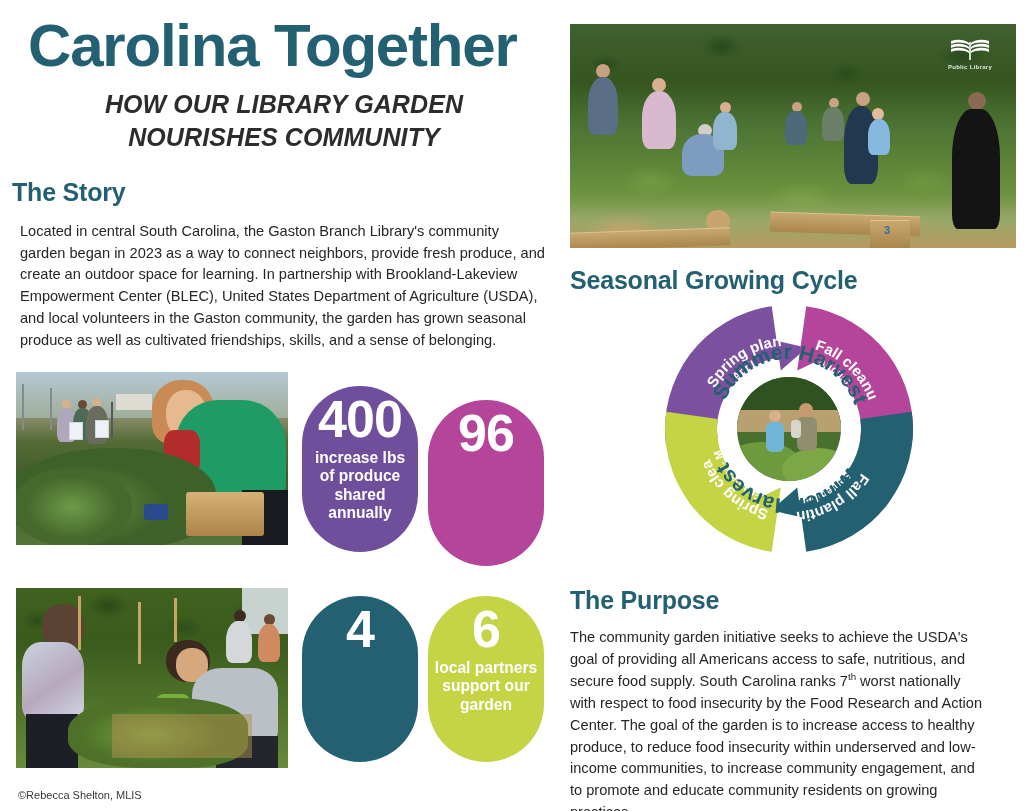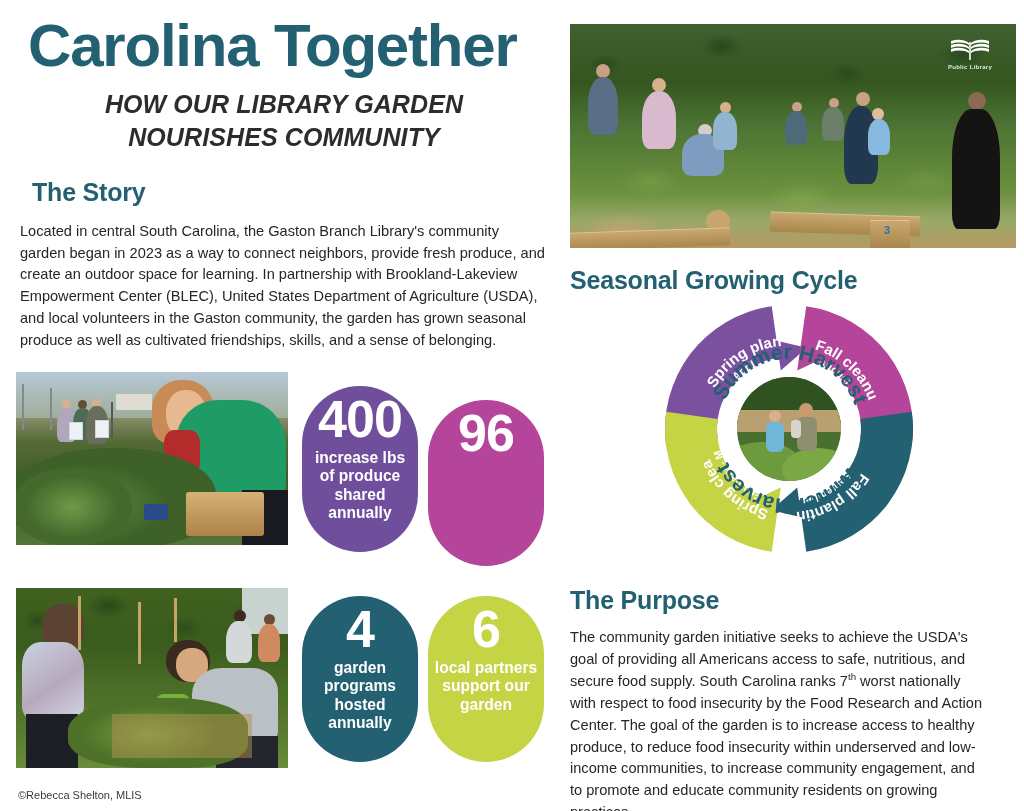--- a/index.html
+++ b/index.html
@@ -21,21 +21,21 @@
     position: absolute; left: 28px; top: 88px; width: 512px;
     text-align: center;
     font-size: 25px; font-weight: bold; font-style: italic;
     color: #2c2c2c; line-height: 1.32; letter-spacing: 0.1px;
   }
 
   
   .h2 {
     font-size: 25px; font-weight: bold; color: #236072; letter-spacing: -0.2px;
   }
-  #story-heading { position:absolute; left: 32px; top: 178px; }
+  #story-heading { position:absolute; left: 12px; top: 178px; }
   #cycle-heading { position:absolute; left: 570px; top: 266px; }
   #purpose-heading{ position:absolute; left: 570px; top: 586px; }
 
   
   .body {
     font-size: 14.6px; color: #262626; line-height: 1.49;
   }
   #story-body   { position:absolute; left: 20px; top: 221px; width: 528px; }
   #purpose-body { position:absolute; left: 570px; top: 627px; width: 420px; }
   sup { font-size: 0.66em; vertical-align: super; }
@@ -245,21 +245,20 @@
 
   <div class="pill" id="pill-1" style="background: rgb(111, 78, 156);">
     <div class="num">400</div>
     <div class="lbl">increase lbs of produce shared annually</div>
   </div>
   <div class="pill" id="pill-2" style="background: rgb(180, 69, 154);">
     <div class="num">96</div>
   </div>
   <div class="pill" id="pill-3" style="background: rgb(35, 96, 114);">
     <div class="num">4</div>
-    <div class="lbl">garden programs hosted annually</div>
   </div>
   <div class="pill" id="pill-4" style="background: rgb(196, 212, 68);">
     <div class="num">6</div>
     <div class="lbl">local partners support our garden</div>
   </div>
 
   <div class="h2" id="cycle-heading">Seasonal Growing Cycle</div>
 
   <div id="cycle">
     <svg width="262" height="262" viewBox="0 0 262 262">

